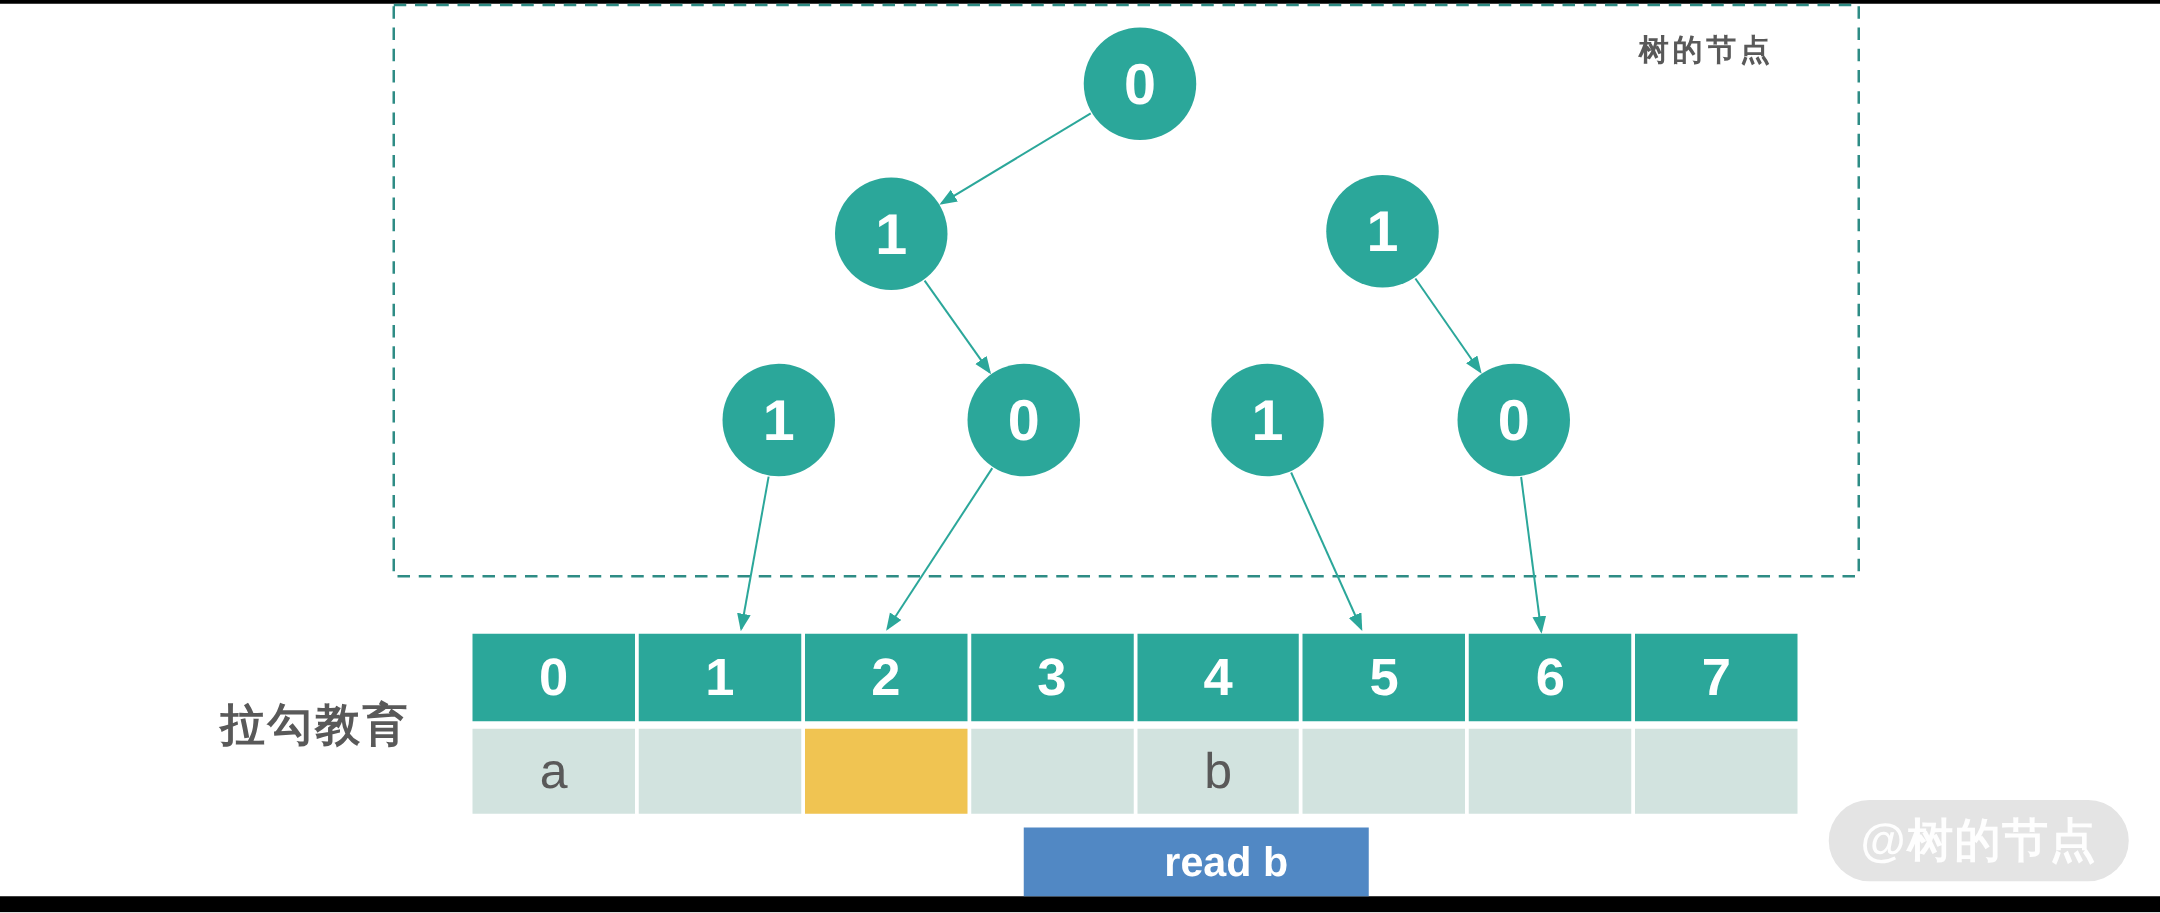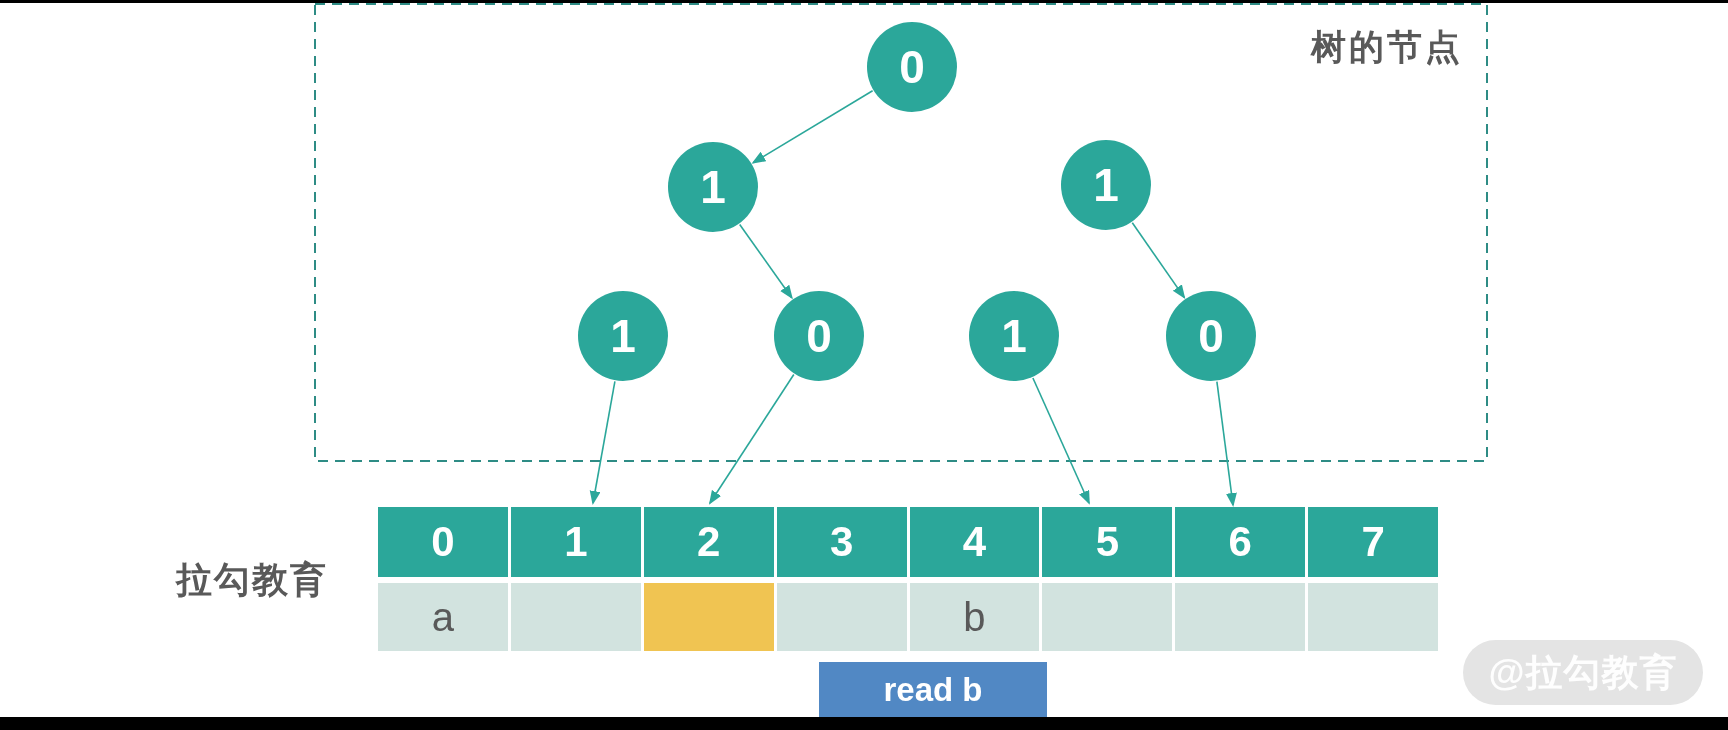--- a/index.html
+++ b/index.html
@@ -49,21 +49,21 @@
 
   .side-label {
     position: absolute;
     color: #595959;
     font-weight: 600;
     white-space: nowrap;
   }
   .tree-region-label {
     left: 1311px;
     top: 24px;
-    font-size: 35px;
+    font-size: 24px;
     letter-spacing: 3px;
   }
   .cache-entries-label {
     left: 176px;
     top: 556px;
     font-size: 36px;
     letter-spacing: 2px;
   }
 
   .cache-table {
@@ -107,20 +107,21 @@
     width: 228px;
     height: 55px;
     background: #5188C4;
     color: #ffffff;
     font-size: 33px;
     font-weight: 600;
     display: flex;
     align-items: center;
     justify-content: center;
     cursor: pointer;
+    padding-left: 48px;
   }
 
   .watermark {
     position: absolute;
     left: 1463px;
     top: 640px;
     width: 240px;
     height: 65px;
     border-radius: 33px;
     background: #E4E4E4;
@@ -214,15 +215,15 @@
       <div class="entry-cell"></div>
       <div class="entry-cell">b</div>
       <div class="entry-cell"></div>
       <div class="entry-cell"></div>
       <div class="entry-cell"></div>
     </div>
   </div>
 
   <div class="read-button">read b</div>
 
-  <div class="watermark">@拉勾教育</div>
+  <div class="watermark">@树的节点</div>
 
 </div>
 
 </body></html>

